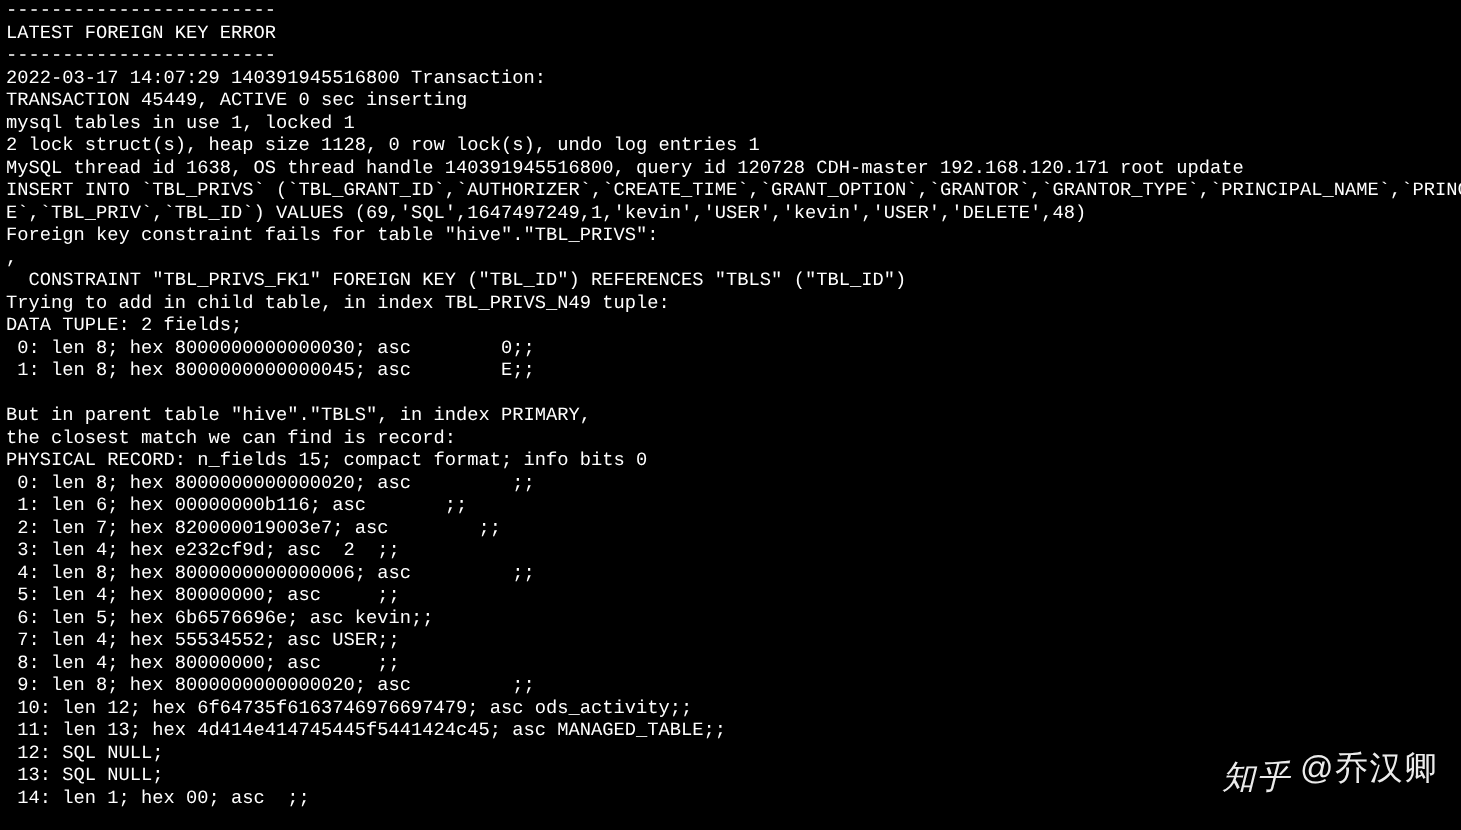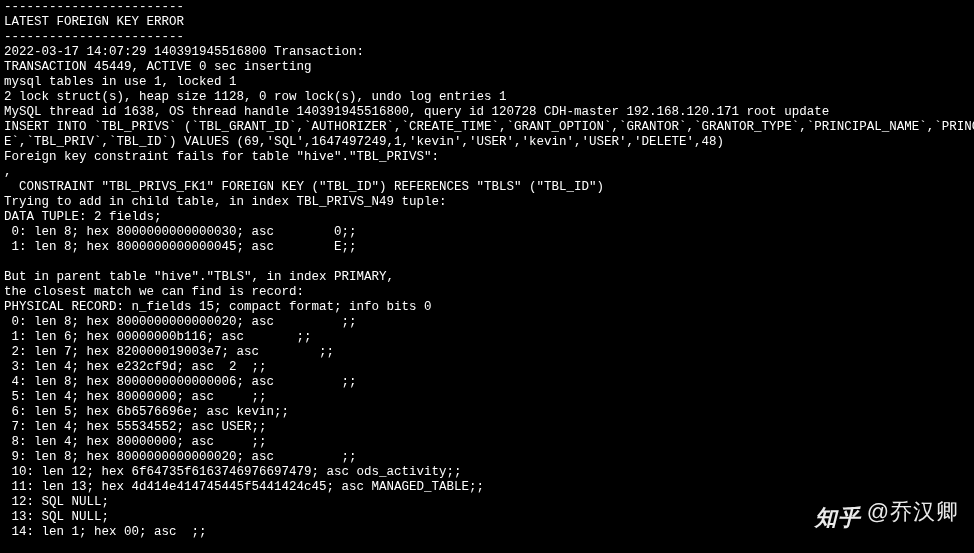--- a/index.html
+++ b/index.html
@@ -31,21 +31,21 @@
       color: #ffffff;
       font-weight: 500;
       letter-spacing: 1px;
       opacity: 0.92;
       font-family: "PingFang SC", "Microsoft YaHei", Arial, sans-serif;
       display: flex;
       align-items: center;
       gap: 6px;
     }
     .zhihu-logo {
-      font-weight: bold;
+      font-weight: normal;
       font-style: italic;
       margin-top: 12px;
     }
   </style>
 </head>
 <body>
 
 <pre id="term">------------------------
 LATEST FOREIGN KEY ERROR
 ------------------------

